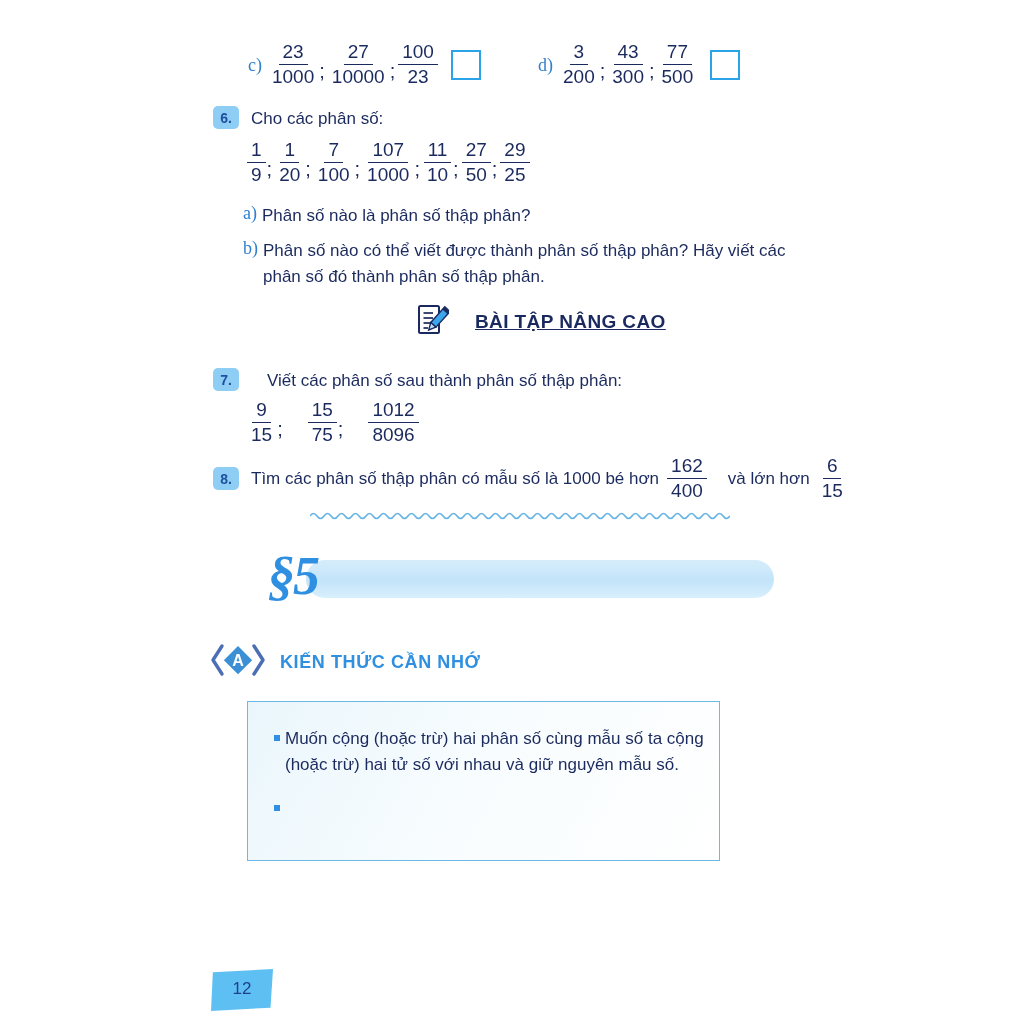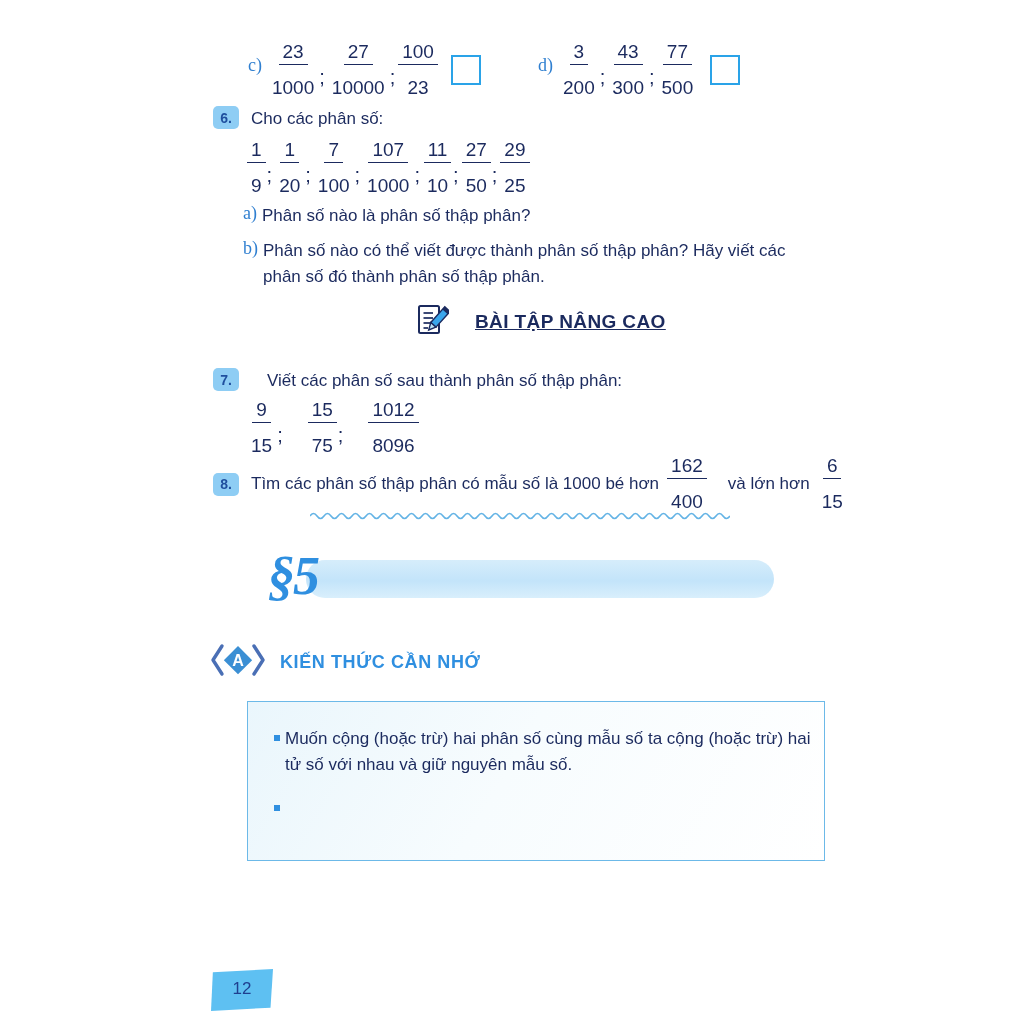--- a/index.html
+++ b/index.html
@@ -29,21 +29,21 @@
     line-height: 1.08;
     margin: 0 1px;
     font-size: 19px;
     color: #1b2a5e;
   }
   .frac .num {
     padding: 0 4px 1px 4px;
     border-bottom: 1.6px solid #1b2a5e;
   }
   .frac .den {
-    padding: 13px 4px 0 4px;
+    padding: 2px 4px 0 4px;
   }
   .sep {
     display: inline-block;
     vertical-align: middle;
     font-size: 20px;
     margin: 14px 2px 0 0;
     color: #1b2a5e;
   }
   .fraclist {
     display: flex;
@@ -175,21 +175,21 @@
     font-weight: bold;
     font-size: 18px;
     letter-spacing: 0.6px;
   }
 
   
   .kbox {
     position: absolute;
     left: 247px;
     top: 701px;
-    width: 578px;
+    width: 473px;
     height: 160px;
     border: 1.4px solid #6cb9e8;
     background: linear-gradient(120deg,#eaf6fc 0%,#f7fcfe 45%,#ffffff 100%);
     box-sizing: border-box;
     padding: 24px 12px 0 26px;
   }
   .kbox p {
     margin: 0 0 18px 0;
     font-size: 17px;
     line-height: 1.52;

